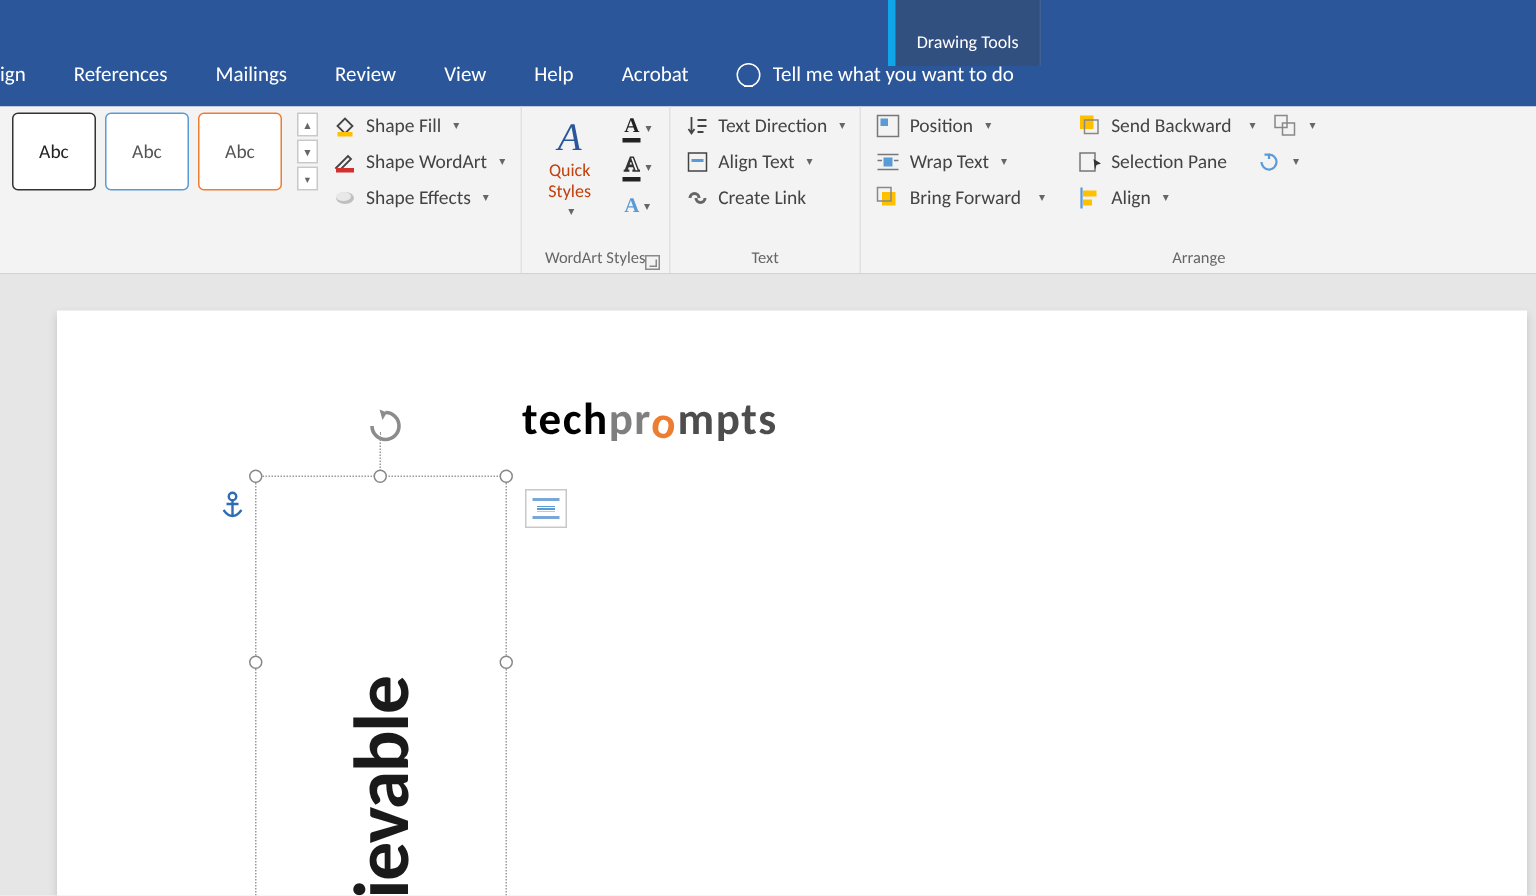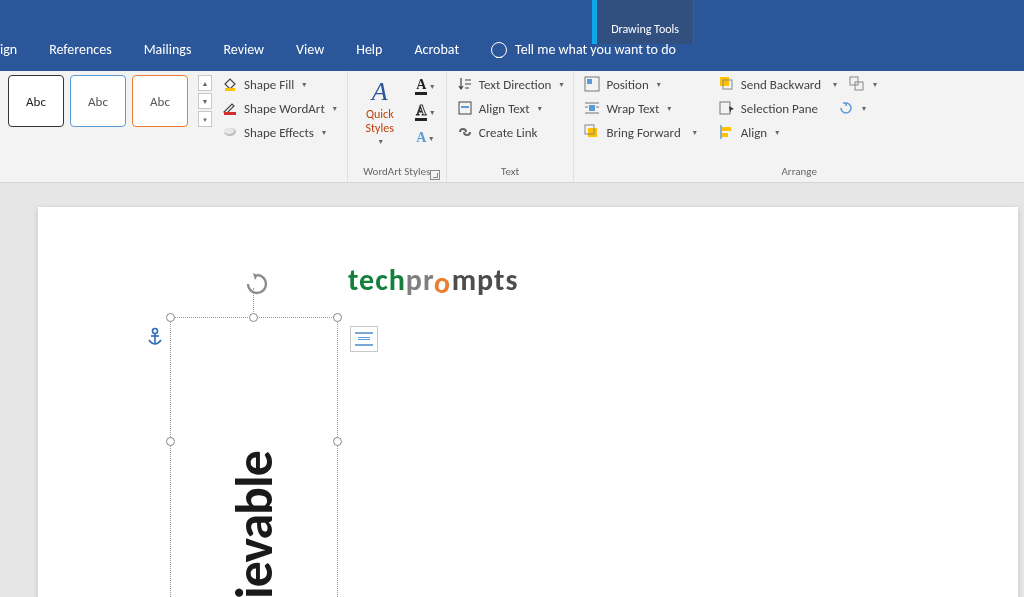--- a/index.html
+++ b/index.html
@@ -34,21 +34,21 @@
   .qs-a { font-family: Georgia, serif; font-size: 26px; color: #2b579a; font-style: italic; line-height: 1; }
   .qs-lbl { font-size: 12px; color: #c2410c; text-align: center; line-height: 1.2; margin-top: 2px; }
   .mini-col { display: flex; flex-direction: column; gap: 4px; justify-content: center; }
   .mini { width: 26px; height: 22px; display: flex; align-items: center; justify-content: center; cursor: pointer; gap: 1px; }
   .mini .ltr { font-family: Georgia, serif; font-size: 14px; font-weight: bold; }
   .underline { height: 3px; width: 12px; margin-top: -1px; }
   .two-col { display: flex; gap: 18px; }
   .doc-area { position: absolute; top: 183px; left: 0; right: 0; bottom: 0; background: #e6e6e6; overflow: hidden; }
   .page { position: absolute; left: 38px; top: 24px; width: 980px; height: 600px; background: #fff; box-shadow: 0 2px 6px rgba(0,0,0,0.15); }
   .watermark { position: absolute; left: 310px; top: 54px; font-family: Georgia, "Times New Roman", serif; font-size: 30px; letter-spacing: 1px; }
-  .watermark .t1 { color: #15803d; font-weight: bold; }
+  .watermark .t1 { color: #000000; font-weight: bold; }
   .watermark .t2 { color: #7f7f7f; font-weight: bold; }
   .watermark .t3 { color: #ed7d31; font-weight: bold; display: inline-block; transform: rotate(10deg) translateY(3px); }
   .watermark .t4 { color: #4d4d4d; font-weight: bold; }
   .rot-handle { position: absolute; left: 206px; top: 64px; color: #8c8c8c; }
   .anchor { position: absolute; left: 108px; top: 120px; color: #2e6db4; }
   .layout-btn { position: absolute; left: 312px; top: 119px; width: 28px; height: 26px; border: 1px solid #c8c8c8; background: #fff; display: flex; align-items: center; justify-content: center; cursor: pointer; }
   .layout-btn-inner { width: 18px; height: 14px; border-top: 2px solid #7aa7d8; border-bottom: 2px solid #7aa7d8; position: relative; }
   .layout-btn-inner::before { content: ""; position: absolute; top: 3px; left: 3px; width: 12px; height: 4px; background: repeating-linear-gradient(#5b9bd5 0 1px, transparent 1px 2px); }
   .textbox { position: absolute; left: 132px; top: 110px; width: 168px; height: 480px; border: 1px dotted #999; cursor: move; }
   .handle { position: absolute; width: 9px; height: 9px; background: #fff; border: 1px solid #888; border-radius: 50%; }

